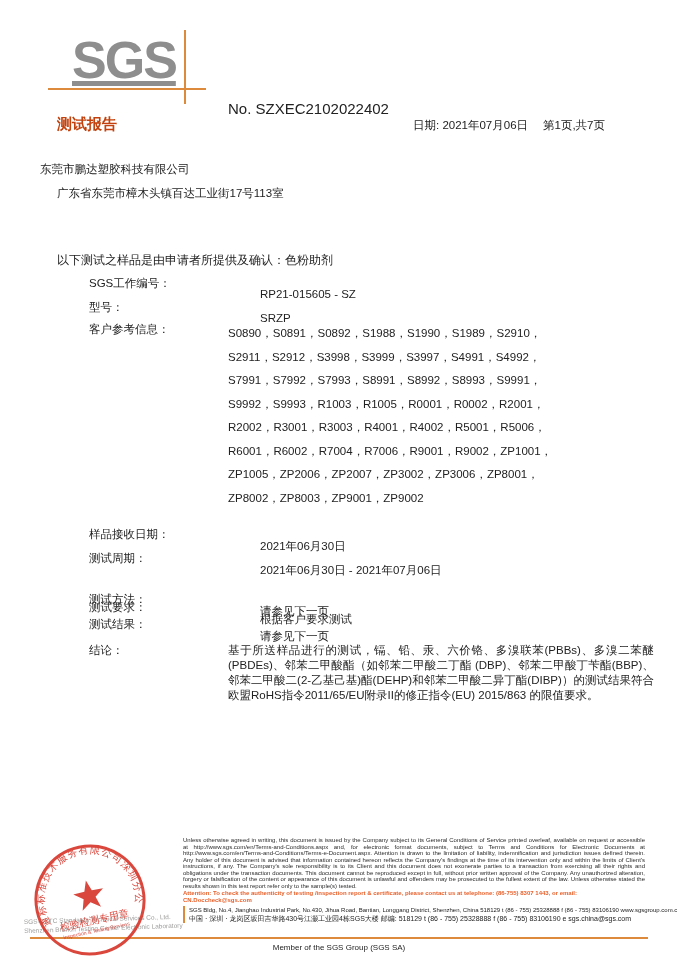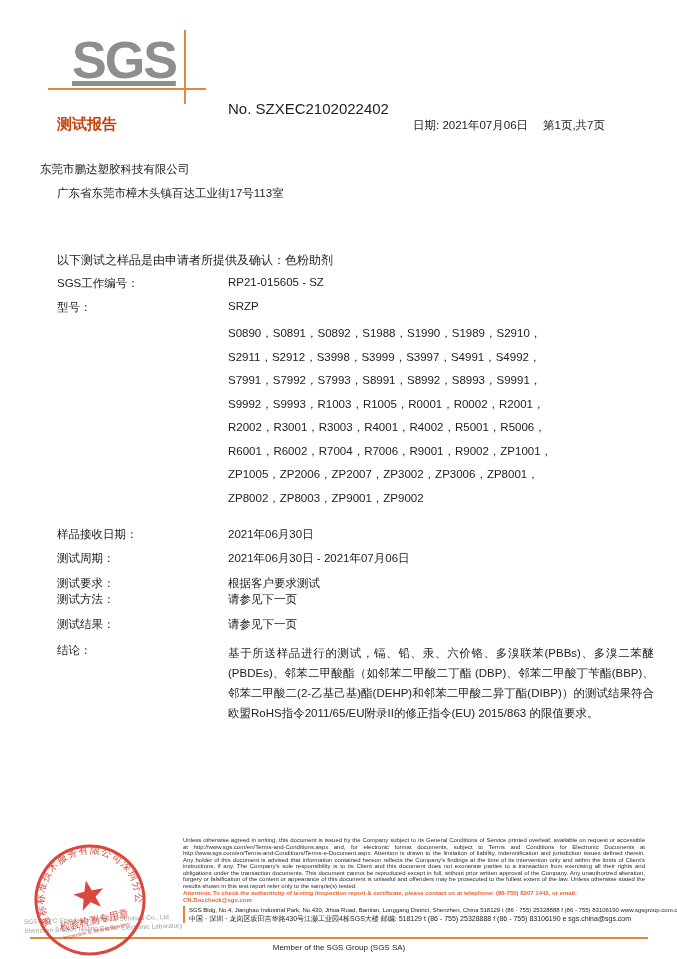--- a/index.html
+++ b/index.html
@@ -21,25 +21,25 @@
   .hdr-page   { position:absolute; left:543px; top:118px; font-size:11.5px; }
 
   
   .company { position:absolute; left:40px; top:162px; font-size:11.5px; }
   .addr    { position:absolute; left:57px; top:186px; font-size:11.5px; }
 
   .statement { position:absolute; left:57px; top:252px; font-size:12px; }
 
   
   .frow { position:absolute; left:57px; width:600px; font-size:11.5px; }
-  .frow .lab { display:inline-block; width:171px; vertical-align:top; }
-  .frow .val { display:inline-block; vertical-align:top; }
+  .frow .lab { display:inline-block; width:171px; vertical-align:top;margin-left:32px; }
+  .frow .val { display:inline-block; vertical-align:top;margin-top:12px; }
   .ref-lines { position:absolute; left:228px; top:322px; font-size:11.5px; line-height:23.5px; }
   .concl-val { position:absolute; left:228px; top:643px; width:426px; font-size:11.5px;
-               line-height:20px; text-align:justify; }
+               line-height:15px; text-align:justify; }
 
   
   .seal { position:absolute; left:30px; top:840px; width:120px; height:120px;
           transform:rotate(-12deg); opacity:.92; z-index:3; }
   .seal-company { position:absolute; left:24px; top:915px; width:178px; font-size:6.5px;
                   line-height:8.5px; color:#a09f9e; transform:rotate(-2deg); z-index:2; }
 
   .foot-right { position:absolute; left:183px; top:837px; width:462px; }
   .legal { font-size:6px; line-height:6.5px; text-align:justify; color:#2c2c2c; }
   .attention { margin-top:1px; font-size:6px; line-height:6.8px; font-weight:bold; color:#e8622d; }
@@ -71,37 +71,40 @@
   <div class="addr">广东省东莞市樟木头镇百达工业街17号113室</div>
 
   <div class="statement">以下测试之样品是由申请者所提供及确认：色粉助剂</div>
 
   <div class="frow" style="top:276px">
     <span class="lab">SGS工作编号：</span><span class="val">RP21-015605 - SZ</span>
   </div>
   <div class="frow" style="top:300px">
     <span class="lab">型号：</span><span class="val">SRZP</span>
   </div>
+  <div class="frow" style="top:322px">
+    <span class="lab">客户参考信息：</span>
+  </div>
   <div class="ref-lines">
     <div>S0890，S0891，S0892，S1988，S1990，S1989，S2910，</div>
     <div>S2911，S2912，S3998，S3999，S3997，S4991，S4992，</div>
     <div>S7991，S7992，S7993，S8991，S8992，S8993，S9991，</div>
     <div>S9992，S9993，R1003，R1005，R0001，R0002，R2001，</div>
     <div>R2002，R3001，R3003，R4001，R4002，R5001，R5006，</div>
     <div>R6001，R6002，R7004，R7006，R9001，R9002，ZP1001，</div>
     <div>ZP1005，ZP2006，ZP2007，ZP3002，ZP3006，ZP8001，</div>
     <div>ZP8002，ZP8003，ZP9001，ZP9002</div>
   </div>
   <div class="frow" style="top:527px">
     <span class="lab">样品接收日期：</span><span class="val">2021年06月30日</span>
   </div>
   <div class="frow" style="top:551px">
     <span class="lab">测试周期：</span><span class="val">2021年06月30日 - 2021年07月06日</span>
   </div>
-  <div class="frow" style="top:576px">
+  <div class="frow" style="top:600px">
     <span class="lab">测试要求：</span><span class="val">根据客户要求测试</span>
   </div>
   <div class="frow" style="top:592px">
     <span class="lab">测试方法：</span><span class="val">请参见下一页</span>
   </div>
   <div class="frow" style="top:617px">
     <span class="lab">测试结果：</span><span class="val">请参见下一页</span>
   </div>
   <div class="frow" style="top:643px">
     <span class="lab">结论：</span>

